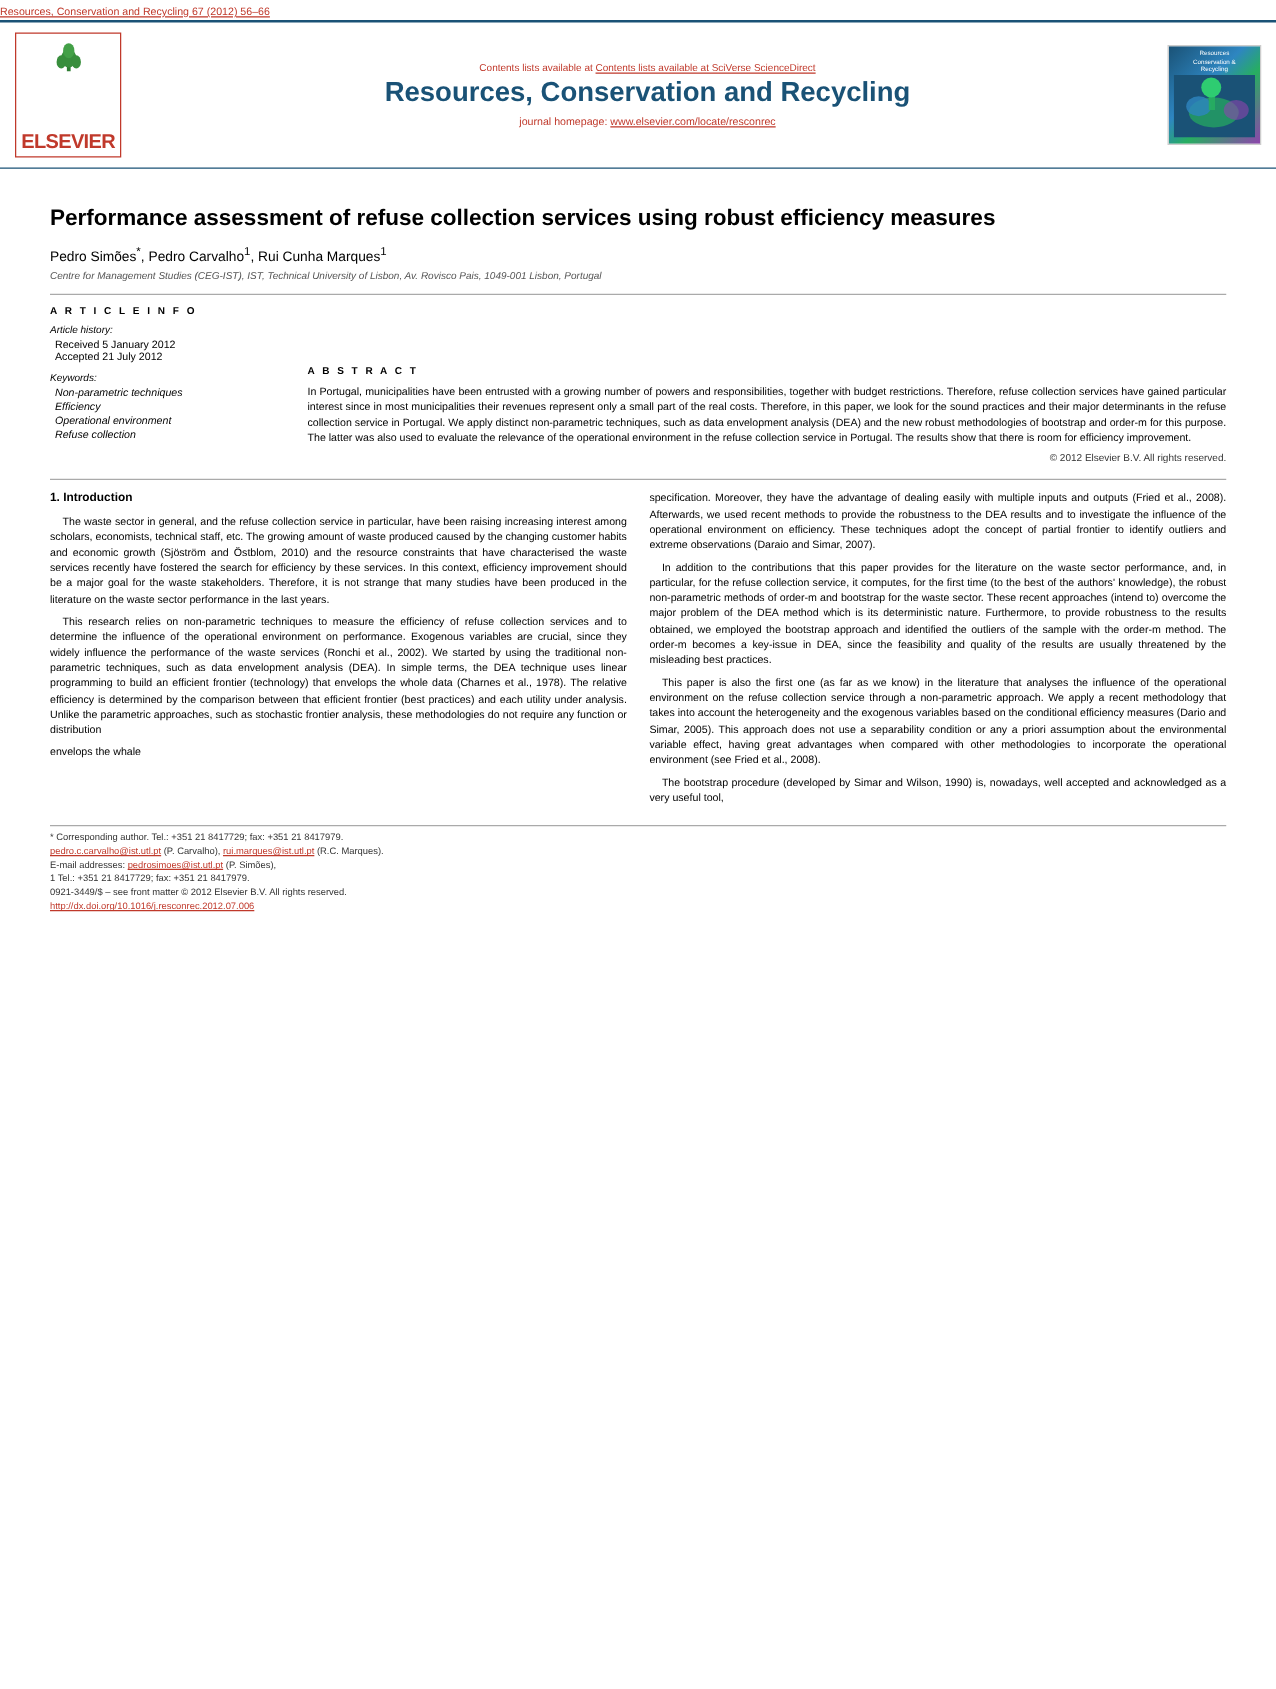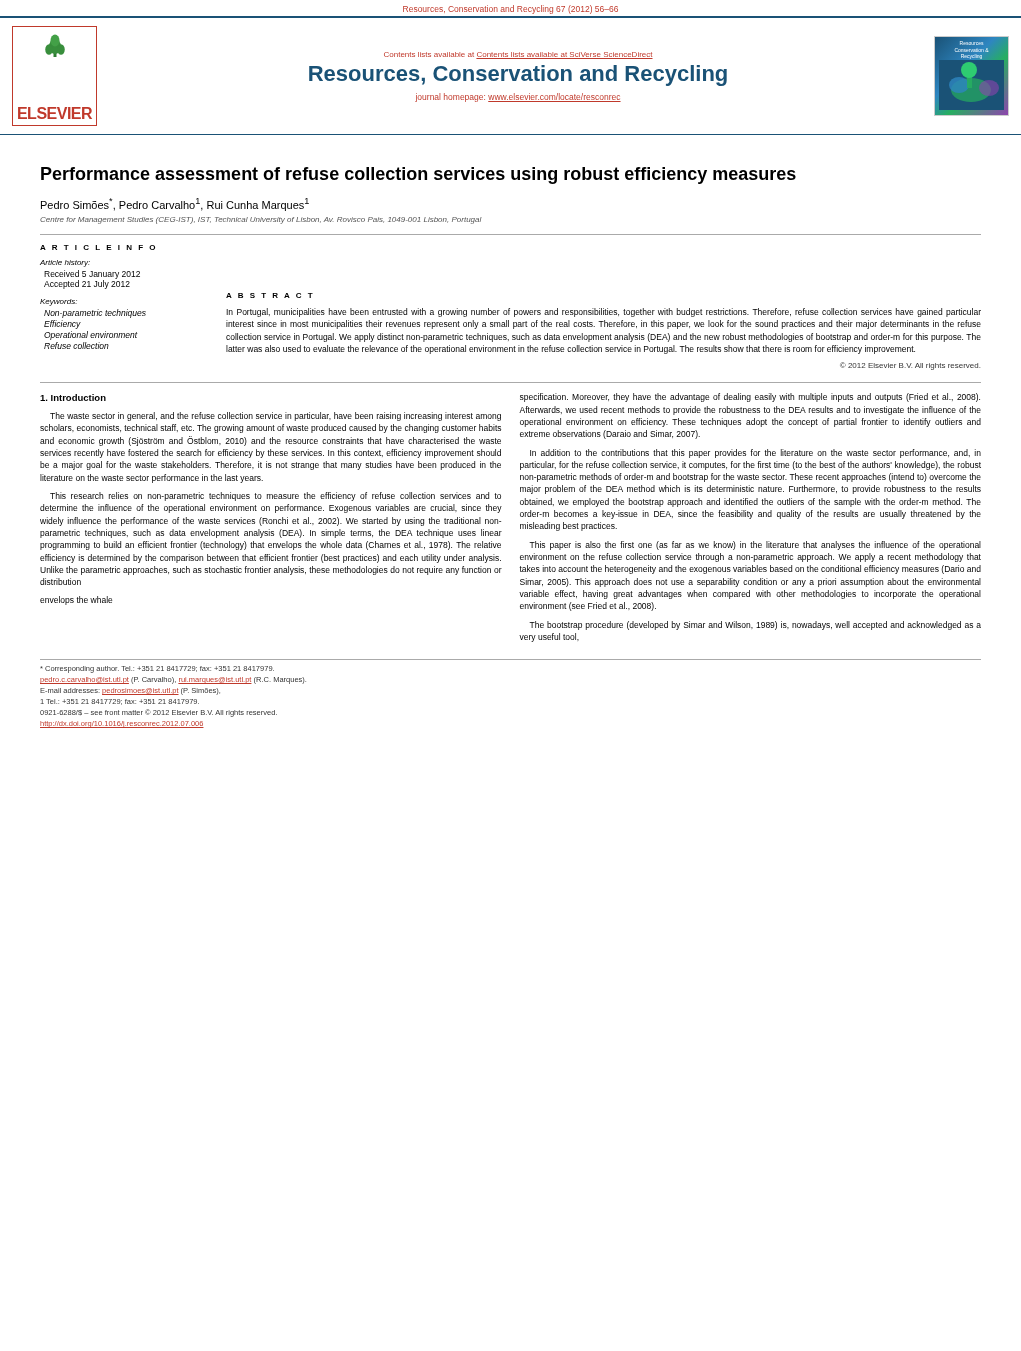--- a/index.html
+++ b/index.html
@@ -14,25 +14,26 @@
 
     .page-wrapper {
       width: 1021px;
       min-height: 1351px;
       background: #fff;
       padding: 0;
     }
 
     
     .citation-bar {
-      text-align: center;
+      text-align: left;
       font-size: 8.5px;
       color: #c0392b;
       padding: 4px 0 2px 0;
       font-family: Arial, sans-serif;
+      text-decoration: underline;
     }
 
     
     .journal-header {
       border-top: 2px solid #1a5276;
       border-bottom: 1px solid #1a5276;
       display: flex;
       align-items: center;
       padding: 8px 12px;
       gap: 10px;
@@ -120,21 +121,21 @@
       font-size: 8px;
       color: #555;
       font-style: italic;
       margin-bottom: 10px;
       font-family: Arial, sans-serif;
     }
 
     
     .two-col-section {
       display: flex;
-      gap: 16px;
+      gap: 36px;
       border-top: 1px solid #aaa;
       padding-top: 8px;
       margin-bottom: 12px;
     }
 
     .article-info {
       width: 170px;
       flex-shrink: 0;
       font-size: 8.5px;
       font-family: Arial, sans-serif;
@@ -383,39 +384,39 @@
         <div class="section-heading">1.  Introduction</div>
         <div class="body-paragraph text-indent">The waste sector in general, and the refuse collection service in particular, have been raising increasing interest among scholars, economists, technical staff, etc. The growing amount of waste produced caused by the changing customer habits and economic growth (Sjöström and Östblom, 2010) and the resource constraints that have characterised the waste services recently have fostered the search for efficiency by these services. In this context, efficiency improvement should be a major goal for the waste stakeholders. Therefore, it is not strange that many studies have been produced in the literature on the waste sector performance in the last years.</div>
         <div class="body-paragraph text-indent">This research relies on non-parametric techniques to measure the efficiency of refuse collection services and to determine the influence of the operational environment on performance. Exogenous variables are crucial, since they widely influence the performance of the waste services (Ronchi et al., 2002). We started by using the traditional non-parametric techniques, such as data envelopment analysis (DEA). In simple terms, the DEA technique uses linear programming to build an efficient frontier (technology) that envelops the whole data (Charnes et al., 1978). The relative efficiency is determined by the comparison between that efficient frontier (best practices) and each utility under analysis. Unlike the parametric approaches, such as stochastic frontier analysis, these methodologies do not require any function or distribution</div>
         <div class="body-paragraph">envelops the whale</div>
       </div>
 
       <div class="body-col">
         <div class="body-paragraph">specification. Moreover, they have the advantage of dealing easily with multiple inputs and outputs (Fried et al., 2008). Afterwards, we used recent methods to provide the robustness to the DEA results and to investigate the influence of the operational environment on efficiency. These techniques adopt the concept of partial frontier to identify outliers and extreme observations (Daraio and Simar, 2007).</div>
         <div class="body-paragraph text-indent">In addition to the contributions that this paper provides for the literature on the waste sector performance, and, in particular, for the refuse collection service, it computes, for the first time (to the best of the authors' knowledge), the robust non-parametric methods of order-m and bootstrap for the waste sector. These recent approaches (intend to) overcome the major problem of the DEA method which is its deterministic nature. Furthermore, to provide robustness to the results obtained, we employed the bootstrap approach and identified the outliers of the sample with the order-m method. The order-m becomes a key-issue in DEA, since the feasibility and quality of the results are usually threatened by the misleading best practices.</div>
         <div class="body-paragraph text-indent">This paper is also the first one (as far as we know) in the literature that analyses the influence of the operational environment on the refuse collection service through a non-parametric approach. We apply a recent methodology that takes into account the heterogeneity and the exogenous variables based on the conditional efficiency measures (Dario and Simar, 2005). This approach does not use a separability condition or any a priori assumption about the environmental variable effect, having great advantages when compared with other methodologies to incorporate the operational environment (see Fried et al., 2008).</div>
-        <div class="body-paragraph text-indent">The bootstrap procedure (developed by Simar and Wilson, 1989) is, nowadays, well accepted and acknowledged as a very useful tool,</div>
+        <div class="body-paragraph text-indent">The bootstrap procedure (developed by Simar and Wilson, 1990) is, nowadays, well accepted and acknowledged as a very useful tool,</div>
       </div>
 
     </div>
 
     <div class="footer-section">
       <div class="footnote">* Corresponding author. Tel.: +351 21 8417729; fax: +351 21 8417979.</div>
       <div class="footnote">
         <span style="color:#c0392b; text-decoration:underline;">pedro.c.carvalho@ist.utl.pt</span>
         <span> (P. Carvalho), </span>
         <span style="color:#c0392b; text-decoration:underline;">rui.marques@ist.utl.pt</span>
         <span> (R.C. Marques).</span>
       </div>
       <div class="footnote">
         <span>E-mail addresses: </span>
         <span style="color:#c0392b; text-decoration:underline;">pedrosimoes@ist.utl.pt</span>
         <span> (P. Simões),</span>
       </div>
       <div class="footnote">1 Tel.: +351 21 8417729; fax: +351 21 8417979.</div>
-      <div class="footnote">0921-6288/$ – see front matter © 2012 Elsevier B.V. All rights reserved.</div>
+      <div class="footnote">0921-3449/$ – see front matter © 2012 Elsevier B.V. All rights reserved.</div>
       <div class="footnote">
         <span style="color:#c0392b; text-decoration:underline;">http://dx.doi.org/10.1016/j.resconrec.2012.07.006</span>
       </div>
     </div>
 
   </div>
 </div>
 
 </body></html>

